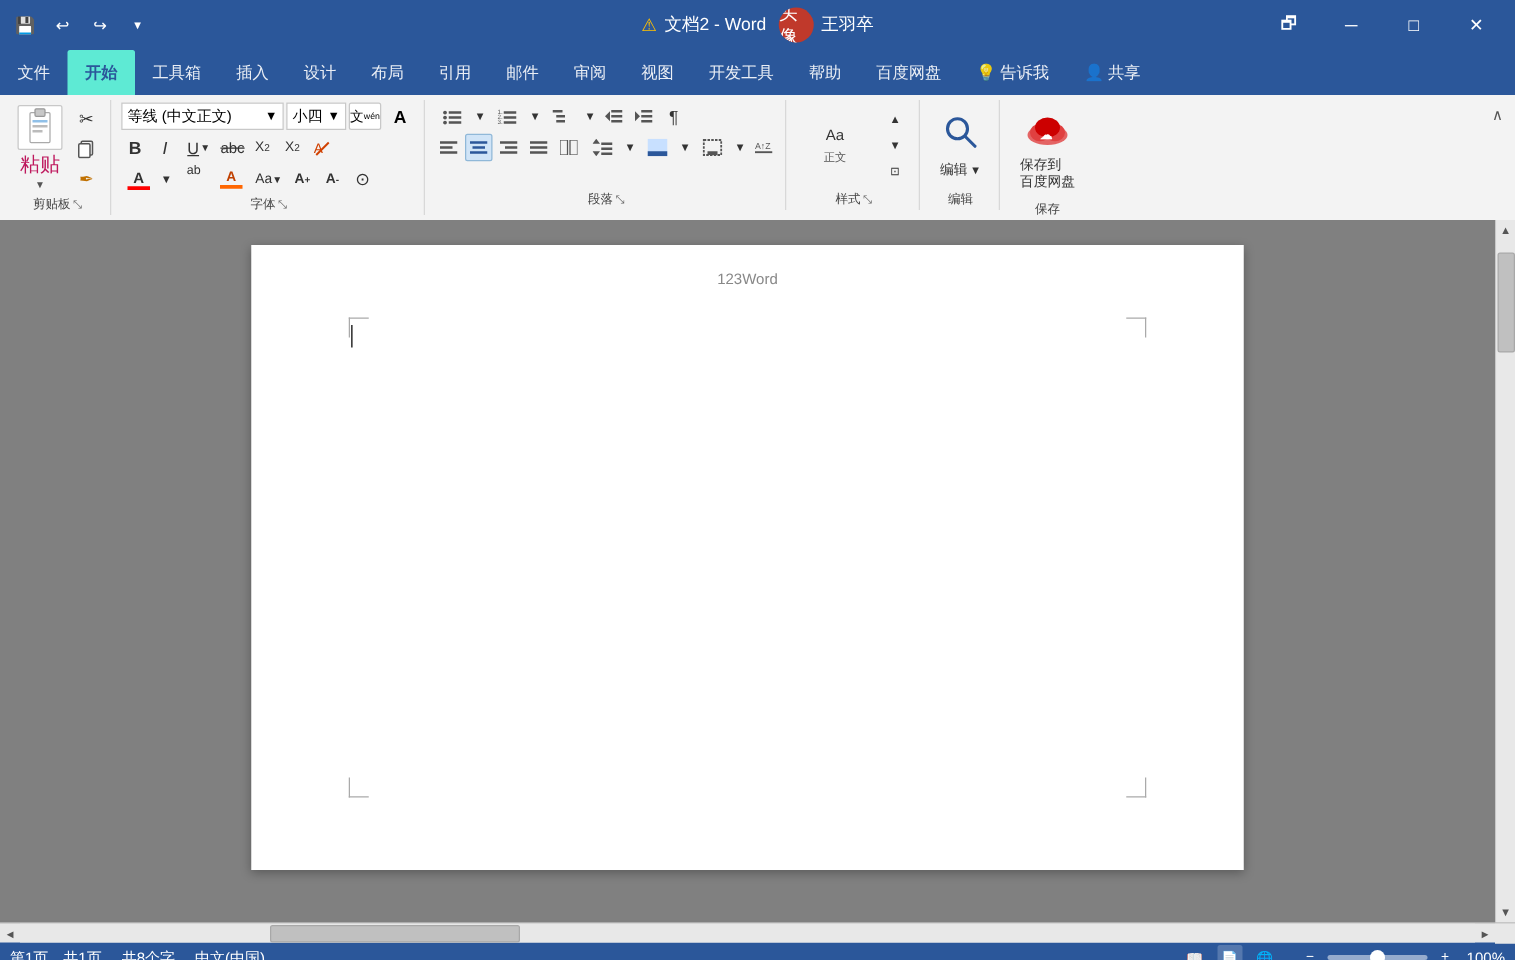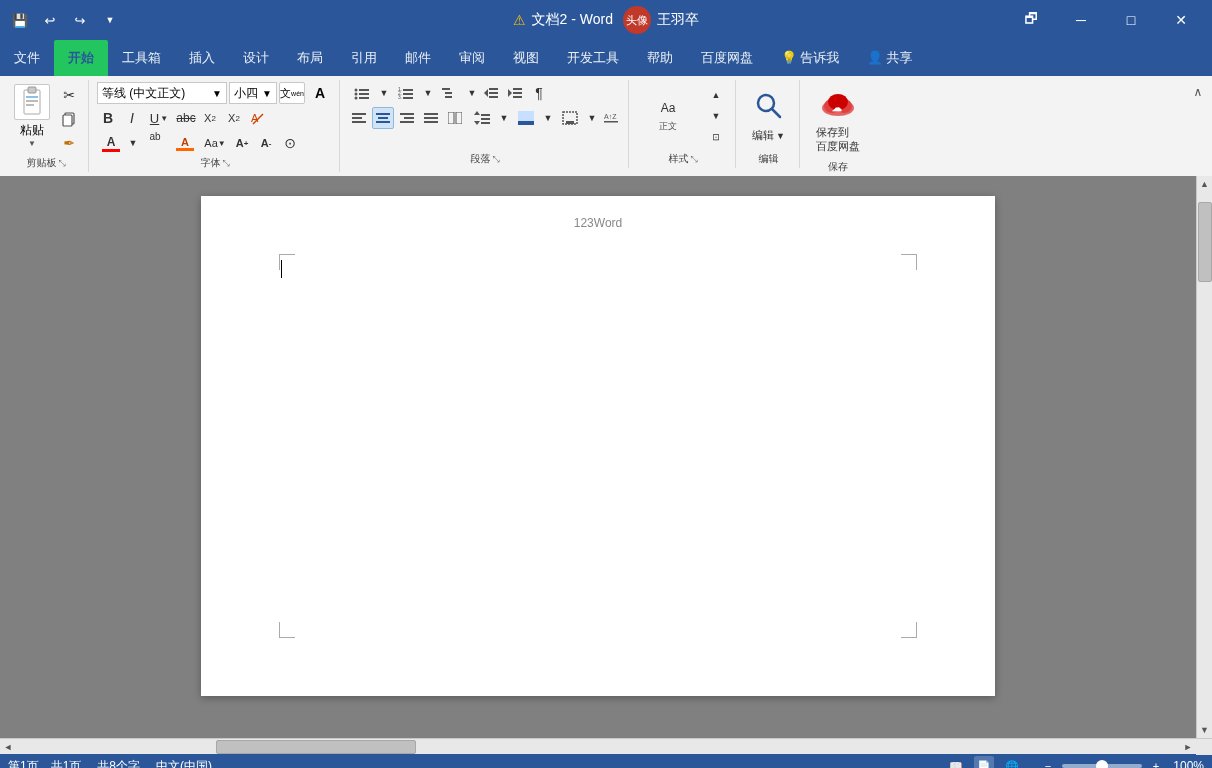--- a/index.html
+++ b/index.html
@@ -56,21 +56,21 @@
     }
     .tab-item {
       height: 36px;
       padding: 0 14px;
       display: flex; align-items: center;
       font-size: 13px; color: rgba(255,255,255,0.9);
       cursor: pointer;
       border-radius: 2px 2px 0 0;
     }
     .tab-item.active {
-      background: #22c55e;
+      background: #5eead4;
       color: #2b579a;
       font-weight: 600;
     }
     #ribbon-content {
       background: #f3f3f3;
       padding: 4px 4px 0 4px;
       display: flex;
       align-items: flex-start;
       gap: 2px;
       min-height: 100px;
@@ -109,21 +109,21 @@
     .paste-btn {
       display: flex; flex-direction: column; align-items: center;
       cursor: pointer; padding: 2px 4px; border-radius: 2px; min-width: 44px;
     }
     .paste-btn .paste-icon-area {
       width: 36px; height: 36px;
       background: white; border: 1px solid #c8c8c8;
       display: flex; align-items: center; justify-content: center;
       font-size: 22px; border-radius: 2px;
     }
-    .paste-btn .paste-label { font-size: 12px; color: #000000; margin-top: 2px; }
+    .paste-btn .paste-label { font-size: 16px; color: #be185d; margin-top: 2px; }
     .clipboard-small {
       display: flex; flex-direction: column; gap: 2px; margin-top: 2px;
     }
     .small-btn {
       width: 26px; height: 22px;
       display: flex; align-items: center; justify-content: center;
       cursor: pointer; border-radius: 2px; font-size: 14px; color: #333;
     }
 
     
@@ -357,21 +357,21 @@
   <div class="left-controls">
     <div class="qat-btn">💾</div>
     <div class="qat-btn">↩</div>
     <div class="qat-btn">↪</div>
     <div class="qat-btn" style="font-size:9px;">▼</div>
   </div>
   <div class="title-text">
     <span style="color:#ffc000;">⚠</span>
     <span>文档2 - Word</span>
     <span style="width:28px;height:28px;border-radius:50%;background:#c0392b;display:inline-flex;align-items:center;justify-content:center;font-size:10px;margin-left:4px;overflow:hidden;">
-      <span style="font-size:11px;">头像</span>
+      <span style="font-size:15px;">头像</span>
     </span>
     <span>王羽卒</span>
   </div>
   <div class="right-controls">
     <div class="window-btn">🗗</div>
     <div class="window-btn">─</div>
     <div class="window-btn">□</div>
     <div class="window-btn close">✕</div>
   </div>
 </div>

